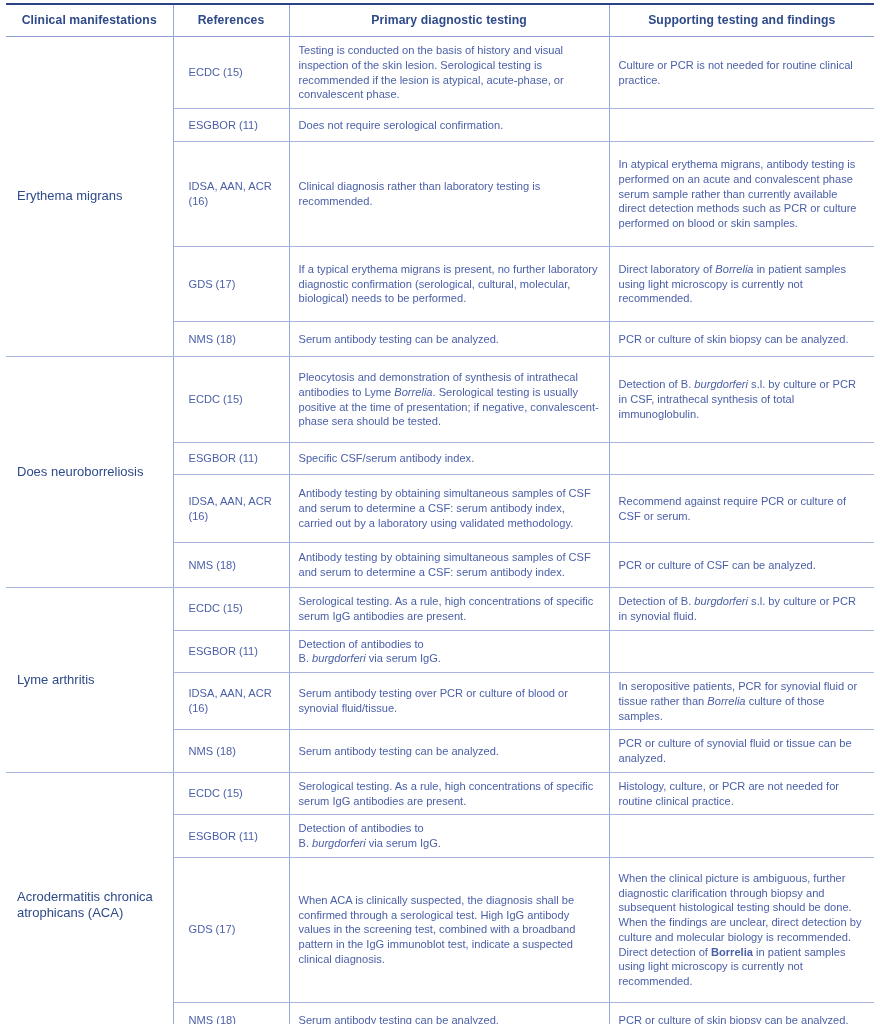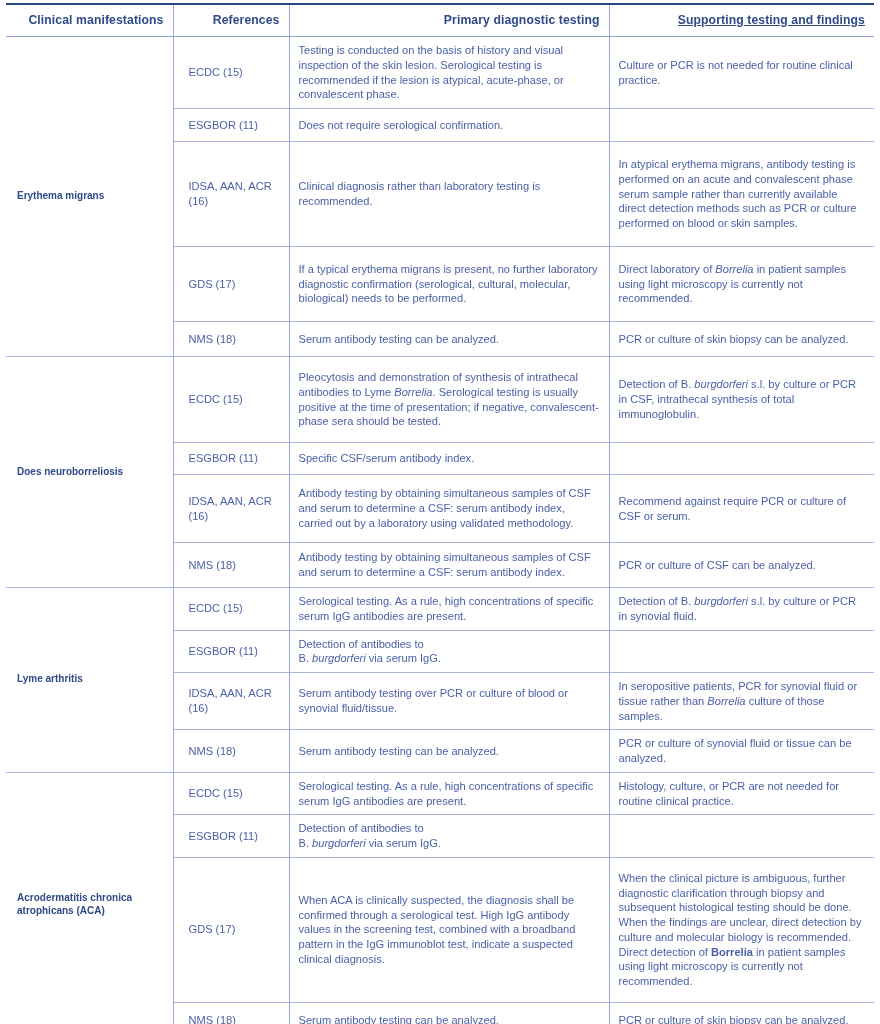--- a/index.html
+++ b/index.html
@@ -33,44 +33,44 @@
   col.c-manifest  { width: 167px; }
   col.c-ref       { width: 116px; }
   col.c-primary   { width: 320px; }
   col.c-support   { width: 265px; }
 
   thead th {
     background: #ffffff;
     color: #2e4a8a;
     font-weight: bold;
     font-size: 12.2px;
-    text-align: right;
+    text-align: center;
     vertical-align: middle;
     padding: 8px 9px 9px 9px;
     border-top: 2.5px solid #2a4383;
     border-bottom: 1.5px solid #8e9fd4;
     border-right: 1px solid #9aa9da;
     letter-spacing: 0.1px;
   }
-  thead th:last-child { border-right: none; text-decoration: underline; }
+  thead th:last-child { border-right: none; }
 
   tbody td {
     font-size: 11.1px;
     line-height: 1.33;
     color: #4a5fa8;
     vertical-align: middle;
     padding: 6px 9px 6px 9px;
     border-right: 1px solid #9aa9da;
     border-bottom: 1px solid #a8b4de;
   }
   tbody td:last-child { border-right: none; }
 
   td.manifest {
-    font-weight: bold;
-    font-size: 10px;
+    font-weight: normal;
+    font-size: 13px;
     color: #2e4a8a;
     line-height: 1.28;
     padding-left: 11px;
   }
 
   td.ref {
     font-size: 11.1px;
     color: #4a5fa8;
     padding-left: 15px;
   }

